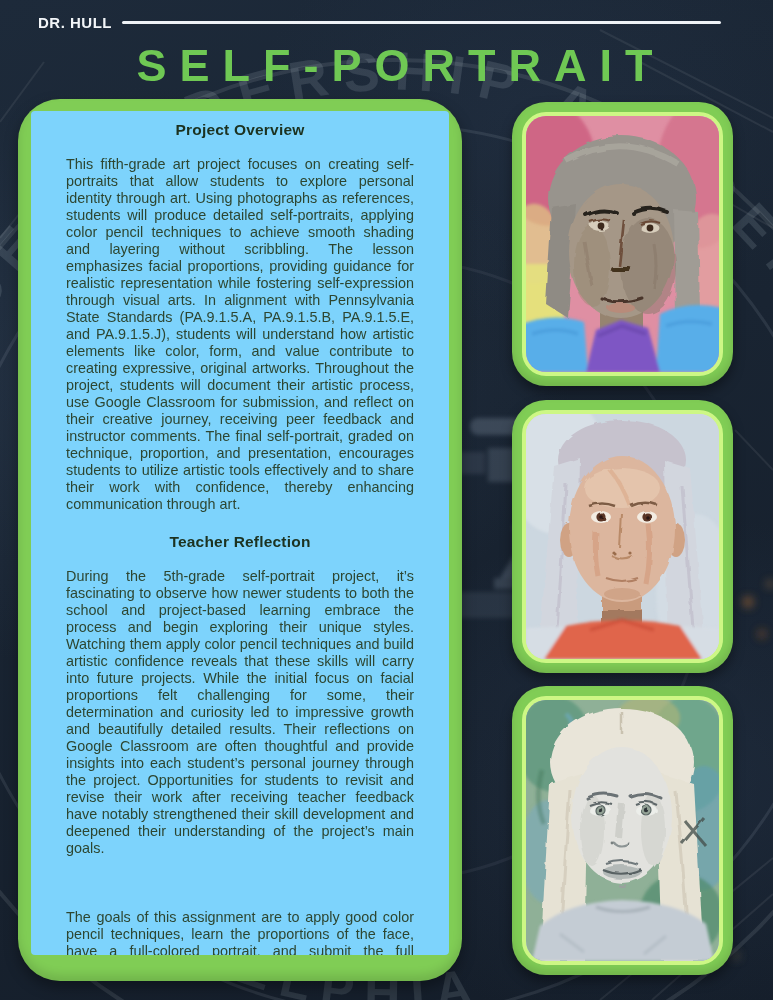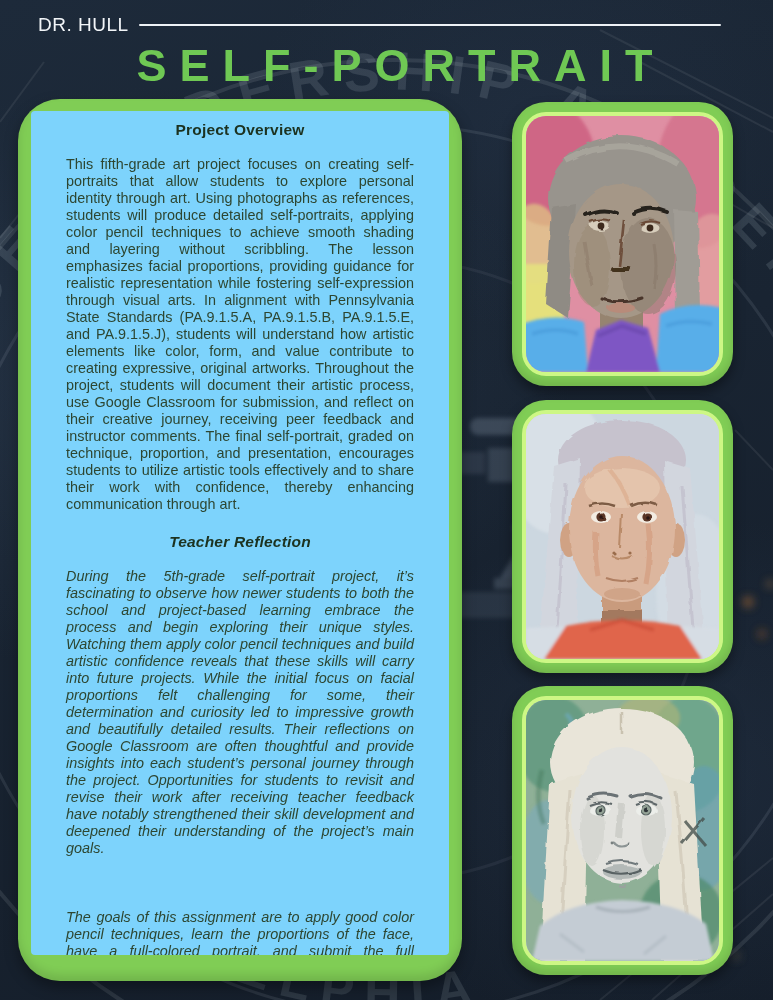--- a/index.html
+++ b/index.html
@@ -8,21 +8,21 @@
     font-family:"Liberation Sans","DejaVu Sans",sans-serif;
     background:
       radial-gradient(620px 420px at 18% 38%, rgba(62,82,108,.28), rgba(0,0,0,0) 70%),
       radial-gradient(500px 380px at 88% 78%, rgba(48,66,92,.30), rgba(0,0,0,0) 70%),
       radial-gradient(420px 300px at 70% 12%, rgba(44,60,84,.25), rgba(0,0,0,0) 70%),
       linear-gradient(160deg,#1d2a3a 0%, #192432 45%, #141d29 100%);
   }
   .bg-svg{position:absolute;left:0;top:0;pointer-events:none;}
   
   .topbar{position:absolute;left:38px;right:42px;top:14px;display:flex;align-items:center;color:#f2f5f8;}
-  .topbar .name,.topbar .course{font-size:19px;font-weight:normal;letter-spacing:.5px;white-space:nowrap;}
+  .topbar .name,.topbar .course{font-size:15px;font-weight:bold;letter-spacing:.5px;white-space:nowrap;}
   .topbar .rule{flex:1;height:2.5px;background:#eef2f6;margin:0 10px;border-radius:2px;}
   .main-title{
     position:absolute;left:16px;right:0;top:40px;text-align:center;
     font-size:45px;font-weight:800;letter-spacing:13px;text-indent:13px;
     color:#6fc854;
   }
   
   .panel{
     position:absolute;left:18px;top:99px;width:444px;height:882px;
     background:#80cd55;border-radius:42px;
@@ -34,21 +34,21 @@
     padding:10px 18px;box-sizing:border-box;overflow:hidden;
   }
   .section h3{
     margin:0 0 4px 0;text-align:center;
     font-size:15.5px;font-weight:bold;color:#1c3220;letter-spacing:.2px;
   }
   .section p{
     margin:17px;text-align:justify;
     font-size:14.4px;line-height:17px;color:#2d4631;
   }
-  .section + .section{margin-top:20px;font-style:italic;}
+  .section + .section{margin-top:20px;}
   .section.sec-student{margin-top:52px;}
   
   .frame{
     position:absolute;left:512px;width:221px;
     background:#80cd55;border-radius:34px;padding:10px;box-sizing:border-box;
     box-shadow:0 6px 12px rgba(0,0,0,.38), inset 0 -5px 8px rgba(0,0,0,.12);
   }
   .frame-1{top:102px;height:284px;}
   .frame-2{top:400px;height:273px;}
   .frame-3{top:686px;height:289px;}

